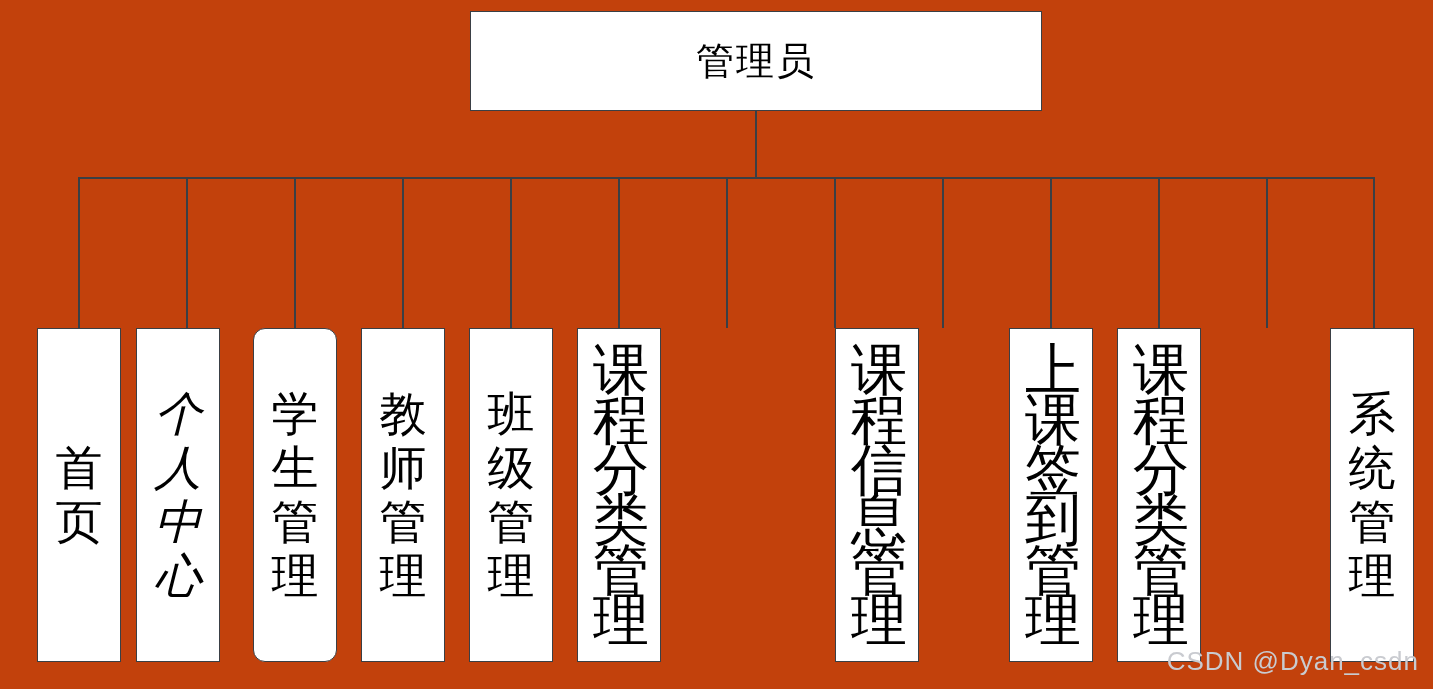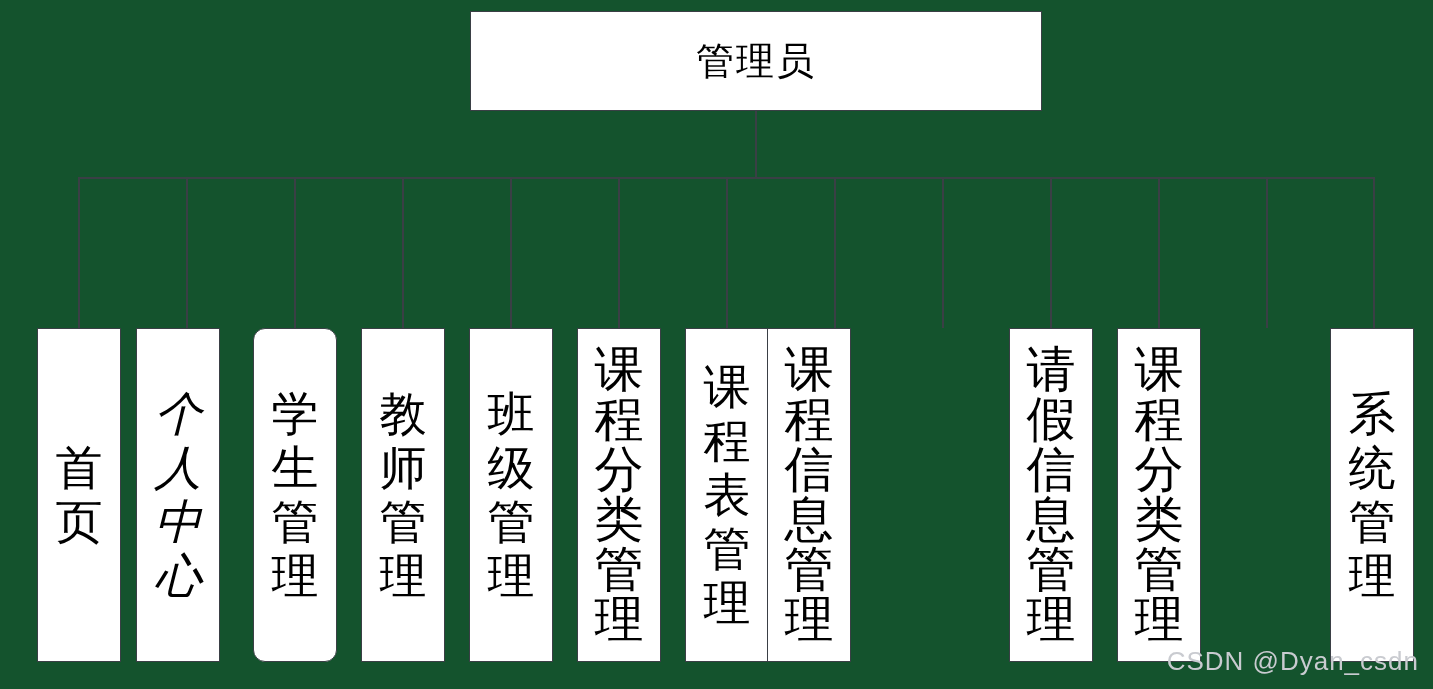--- a/index.html
+++ b/index.html
@@ -4,21 +4,21 @@
 <style>
   html, body {
     margin: 0;
     padding: 0;
     background: #ffffff;
   }
   #canvas {
     position: relative;
     width: 1433px;
     height: 689px;
-    background: #14532d;
+    background: #c2410c;
     overflow: hidden;
     font-family: "DejaVu Sans", "Liberation Sans", sans-serif;
   }
 
   
   .root-box {
     position: absolute;
     left: 470px;
     top: 11px;
     width: 572px;
@@ -64,21 +64,21 @@
     display: block;
     font-size: 47px;
     line-height: 54px;
     color: #000000;
     text-align: center;
     width: 52px;
     word-break: break-all;
     overflow-wrap: anywhere;
   }
   .leaf-label.tight {
-    font-size: 49px;
+    font-size: 56px;
     line-height: 50px;
   }
 
   
   .watermark {
     position: absolute;
     right: 14px;
     bottom: 12px;
     font-size: 26px;
     color: #c9cbd0;
@@ -126,28 +126,25 @@
   </div>
   <div class="leaf-box" style="left:361px;">
     <span class="leaf-label">教师管理</span>
   </div>
   <div class="leaf-box" style="left:469px;">
     <span class="leaf-label">班级管理</span>
   </div>
   <div class="leaf-box" style="left:577px;">
     <span class="leaf-label tight">课程分类管理</span>
   </div>
-  <div class="leaf-box" style="left:685px;">
-    <span class="leaf-label">课程表管理</span>
-  </div>
-  <div class="leaf-box" style="left:767px;">
+  <div class="leaf-box" style="left:835px;">
     <span class="leaf-label tight">课程信息管理</span>
   </div>
   <div class="leaf-box" style="left:1009px;">
-    <span class="leaf-label tight">请假信息管理</span>
+    <span class="leaf-label tight">上课签到管理</span>
   </div>
   <div class="leaf-box" style="left:1117px;">
     <span class="leaf-label tight">课程分类管理</span>
   </div>
   <div class="leaf-box" style="left:1330px;">
     <span class="leaf-label">系统管理</span>
   </div>
 
   <div class="watermark">CSDN @Dyan_csdn</div>
 

